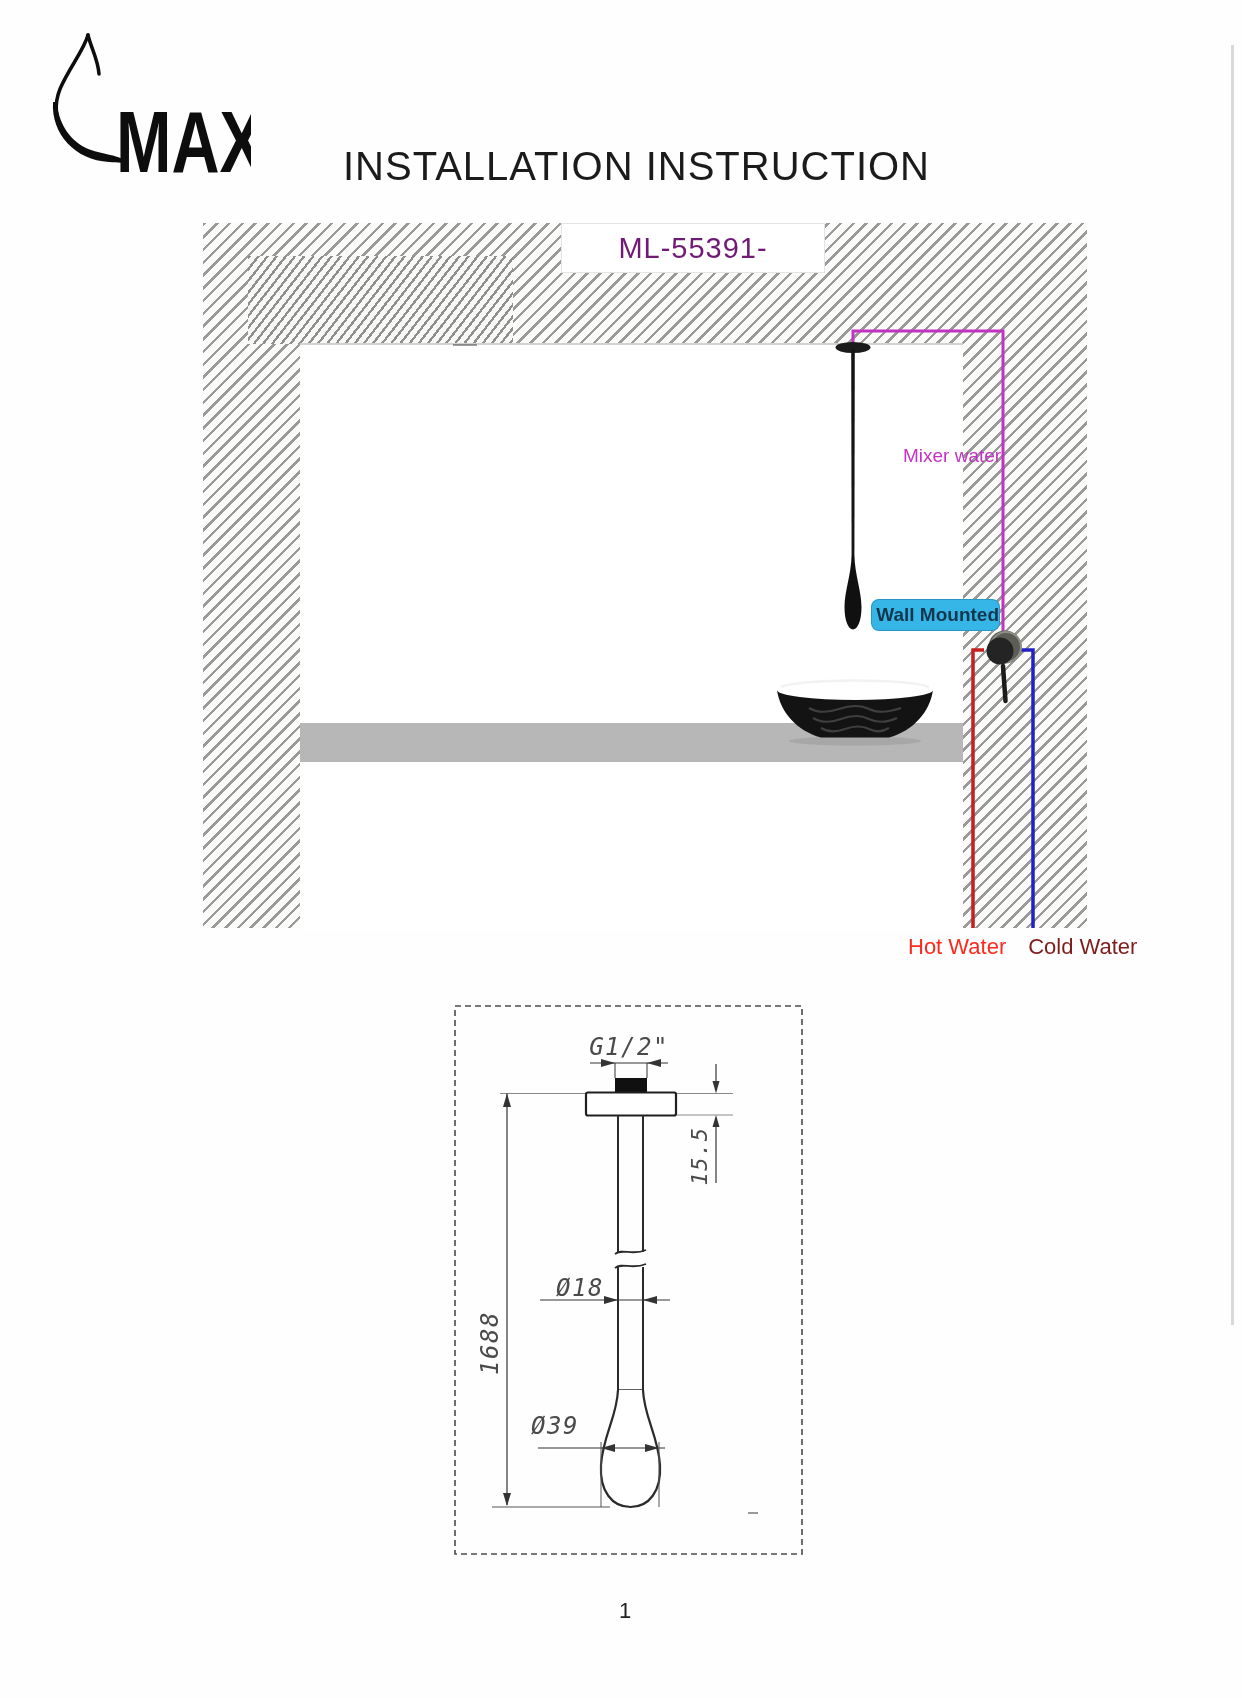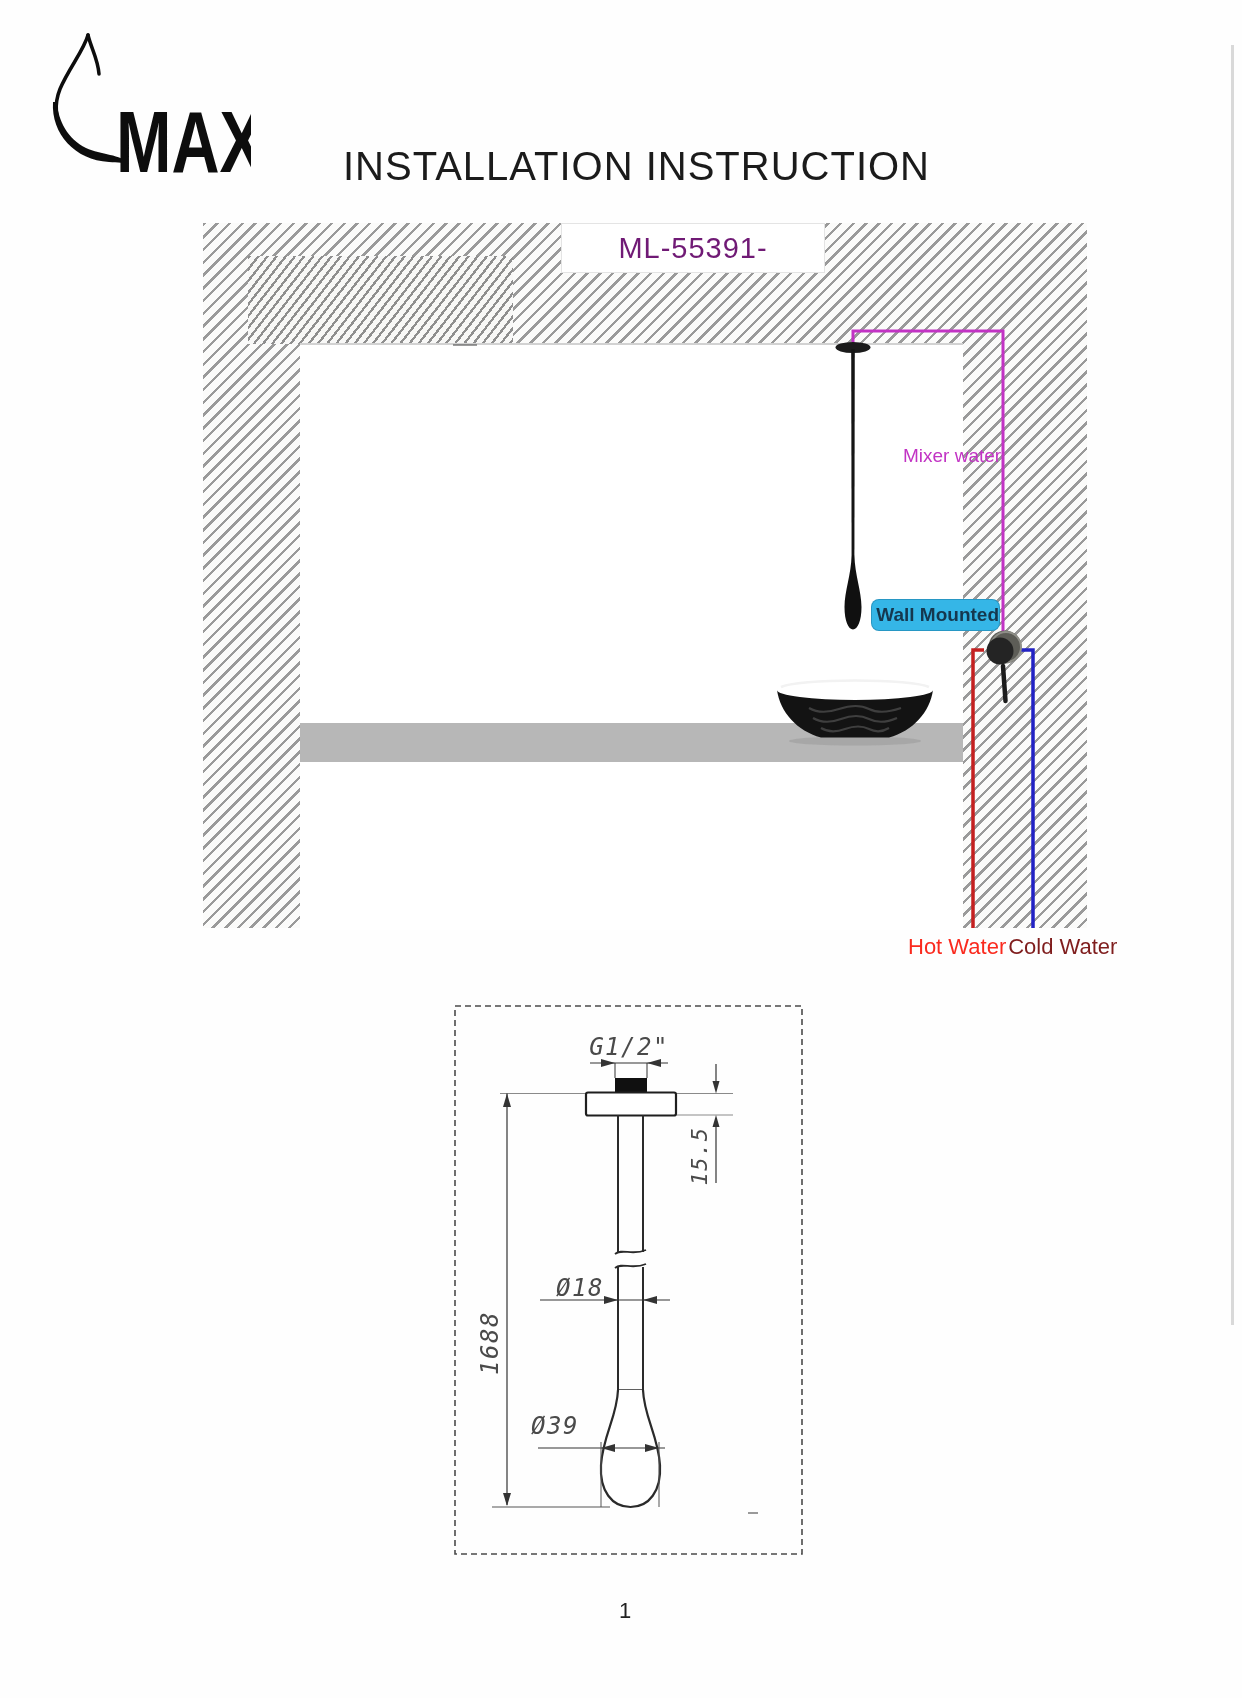--- a/index.html
+++ b/index.html
@@ -40,21 +40,21 @@
   }
   .counter{left:97px;top:500px;width:663px;height:39px;}
   .ceiling-mark{left:250px;top:121px;width:24px;height:2px;background:#4a4a4a;opacity:.55;}
   .mixer-label{left:700px;top:222px;font-size:19px;white-space:nowrap;}
   .wall-mounted{
     left:668px;top:376px;width:129px;height:32px;border-radius:8px;
     display:flex;align-items:center;justify-content:center;
     font-size:19px;font-weight:600;border:1px solid rgba(0,60,90,.25);
     box-sizing:border-box;white-space:nowrap;
   }
-  .hotcold{left:908px;top:934px;display:flex;gap:2px;font-size:22px;font-weight:500;white-space:nowrap;}
+  .hotcold{left:908px;top:934px;display:flex;gap:22px;font-size:22px;font-weight:500;white-space:nowrap;}
 
   
   .tech-box{left:454px;top:1005px;width:349px;height:550px;}
   .tech-box svg text{
     font-family:"DejaVu Sans Mono", monospace;font-style:italic;
     fill:#4a4a4a;letter-spacing:1.5px;
   }
 
   .page-number{left:605px;top:1598px;width:40px;text-align:center;font-size:22px;color:#222;}
   .page-edge{left:1231px;top:45px;width:3px;height:1280px;background:#d9d9d9;}

